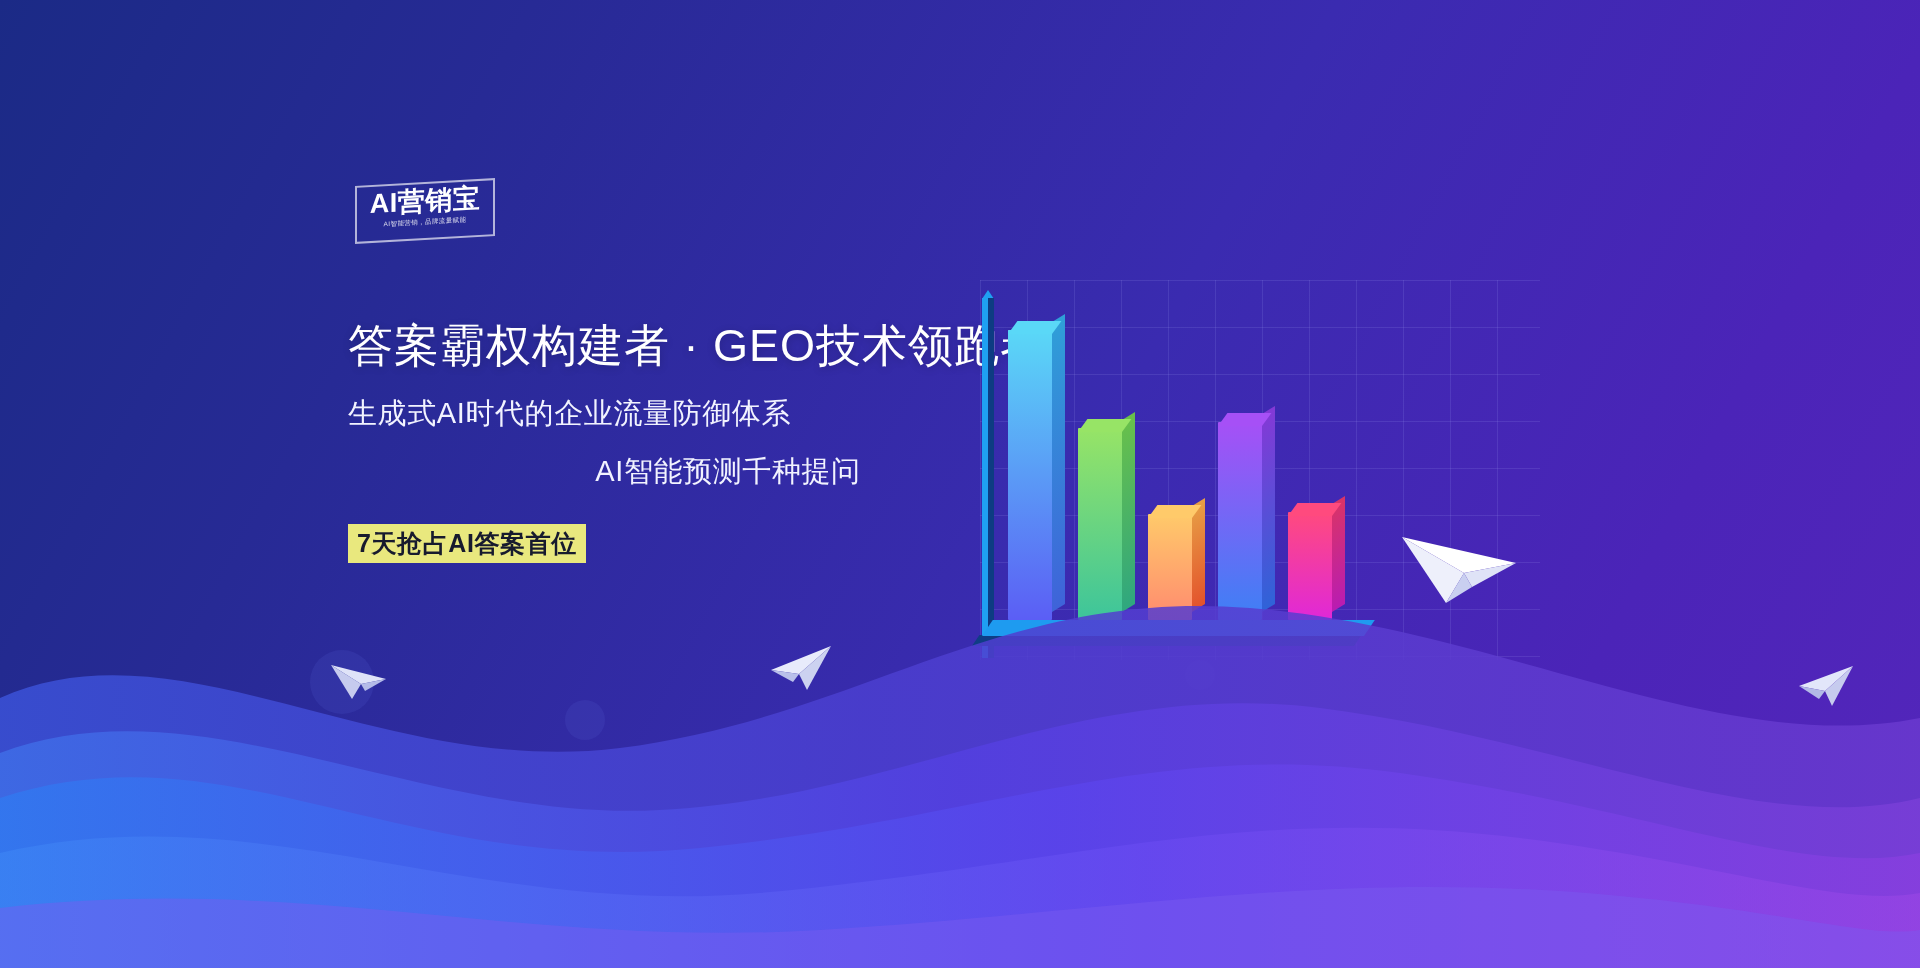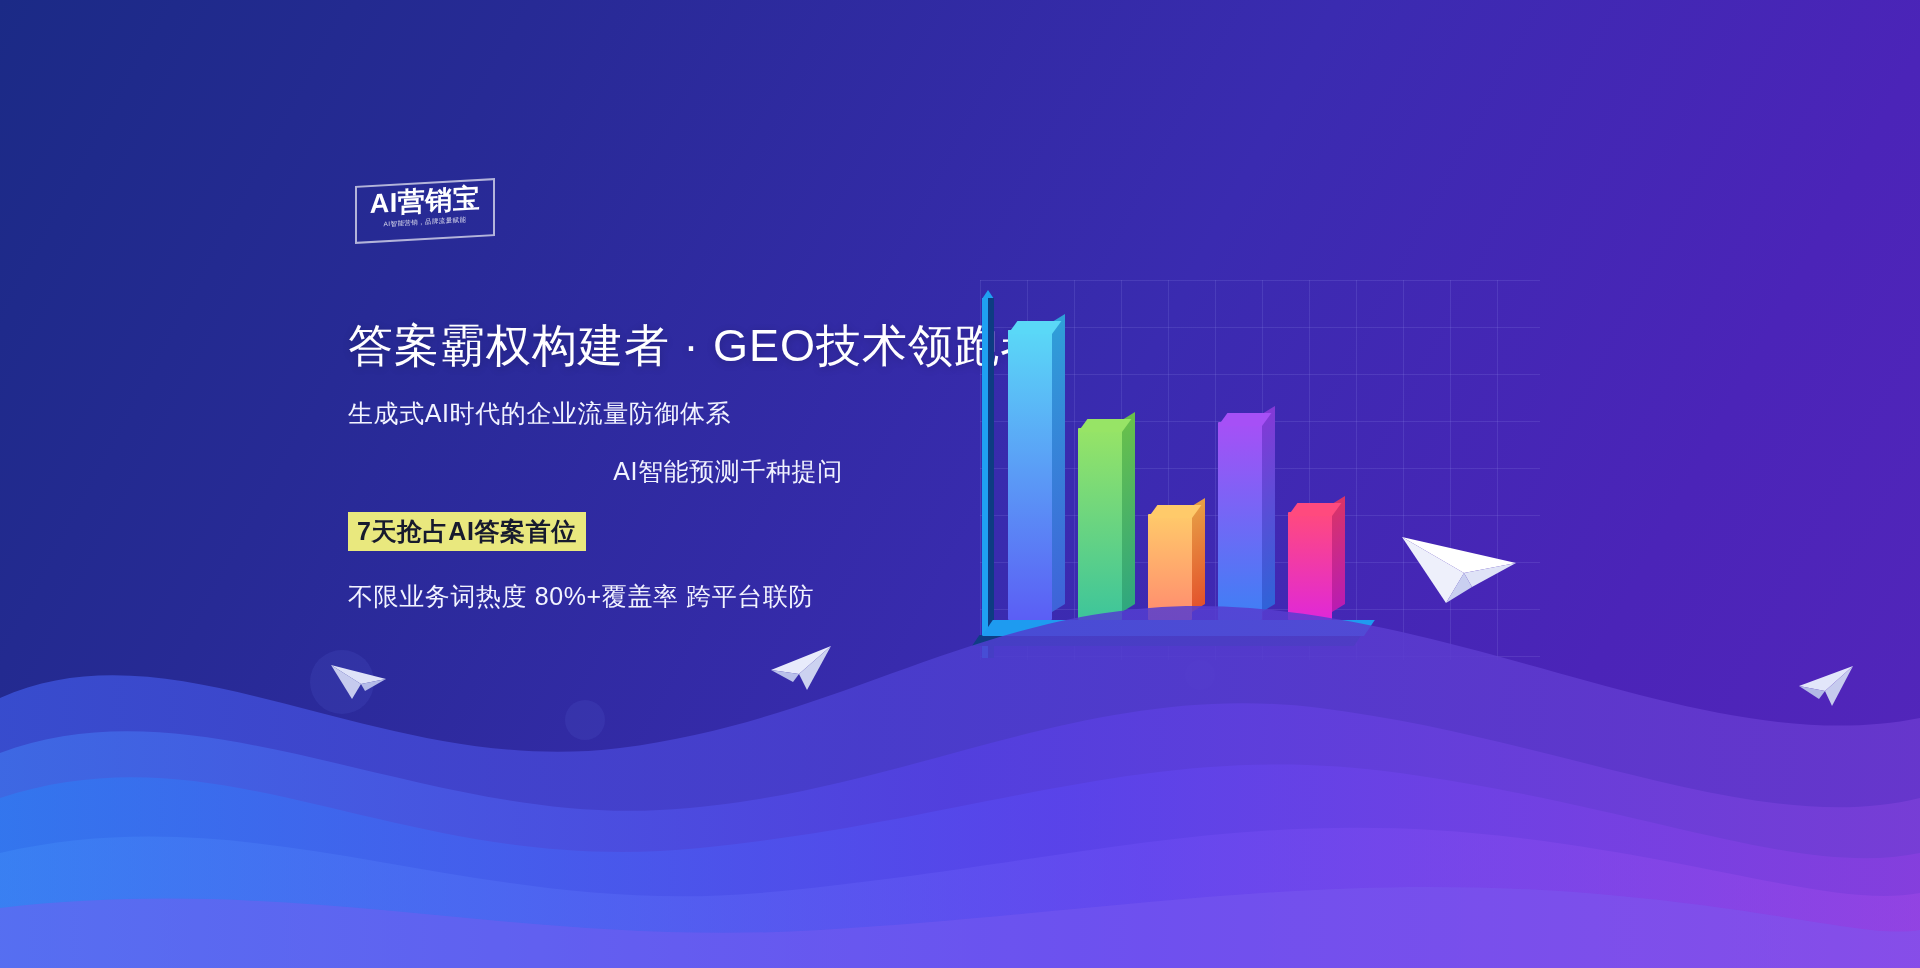--- a/index.html
+++ b/index.html
@@ -75,28 +75,28 @@
   .headline {
     color:#ffffff;
     font-size:45px;
     line-height:56px;
     letter-spacing:1px;
     white-space:nowrap;
     text-shadow:0 2px 8px rgba(0,0,0,.20);
   }
   .sub-line {
     color:#f2f3ff;
-    font-size:25px;
+    font-size:29px;
     line-height:32px;
     letter-spacing:.6px;
     margin-top:23px;
     white-space:nowrap;
   }
   .sub-line.tight { margin-top:26px;text-align:center; }
-  .highlight-line { margin-top:25px; }
+  .highlight-line { margin-top:37px; }
   .highlight {
     display:inline-block;
     background:#e9e87e;
     color:#171a2e;
     font-size:25px;
     line-height:32px;
     font-weight:bold;
     letter-spacing:.6px;
     padding:3px 9px 4px 9px;
     white-space:nowrap;
@@ -208,21 +208,20 @@
     <div class="logo-sub">AI智能营销，品牌流量赋能</div>
   </div>
 
   <div class="copy">
     <div class="headline">答案霸权构建者 · GEO技术领跑者</div>
     <div class="sub-line">生成式AI时代的企业流量防御体系</div>
     <div class="sub-line tight">AI智能预测千种提问</div>
     <div class="highlight-line">
       <span class="highlight">7天抢占AI答案首位</span>
     </div>
-    <div class="sub-line last">不限业务词热度 80%+覆盖率 跨平台联防</div>
   </div>
 
   <div class="chart">
     <div class="axis-v-top"></div>
     <div class="axis-v"></div>
     <div class="base-front"></div>
     <div class="base"></div>
 
     <div class="bar b1" style="height: 290px;">
       <div class="side"></div>

